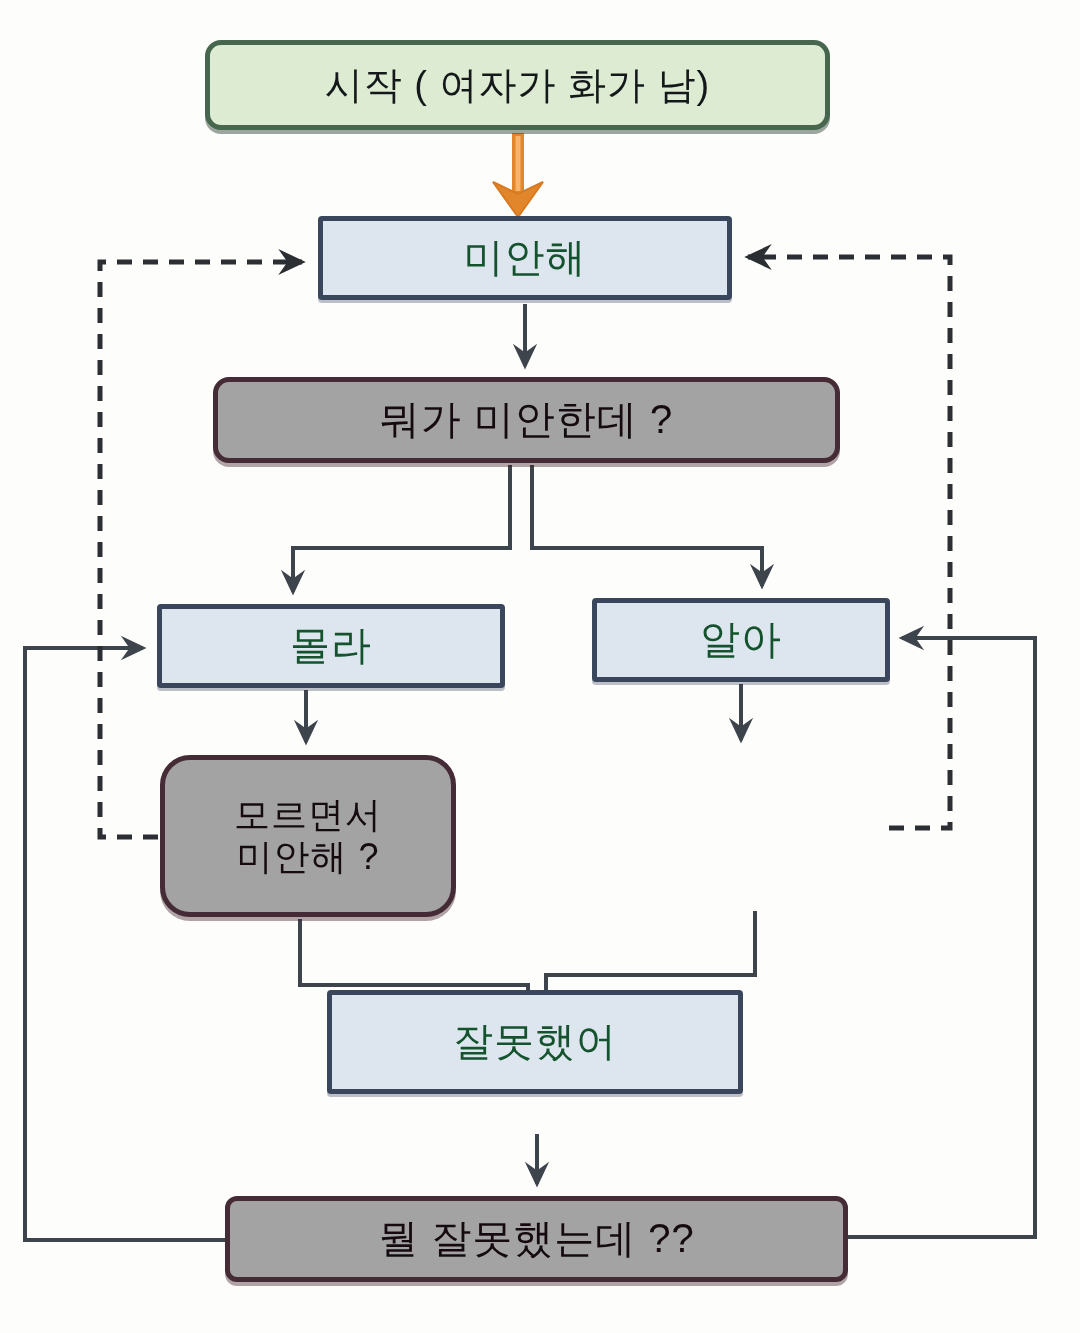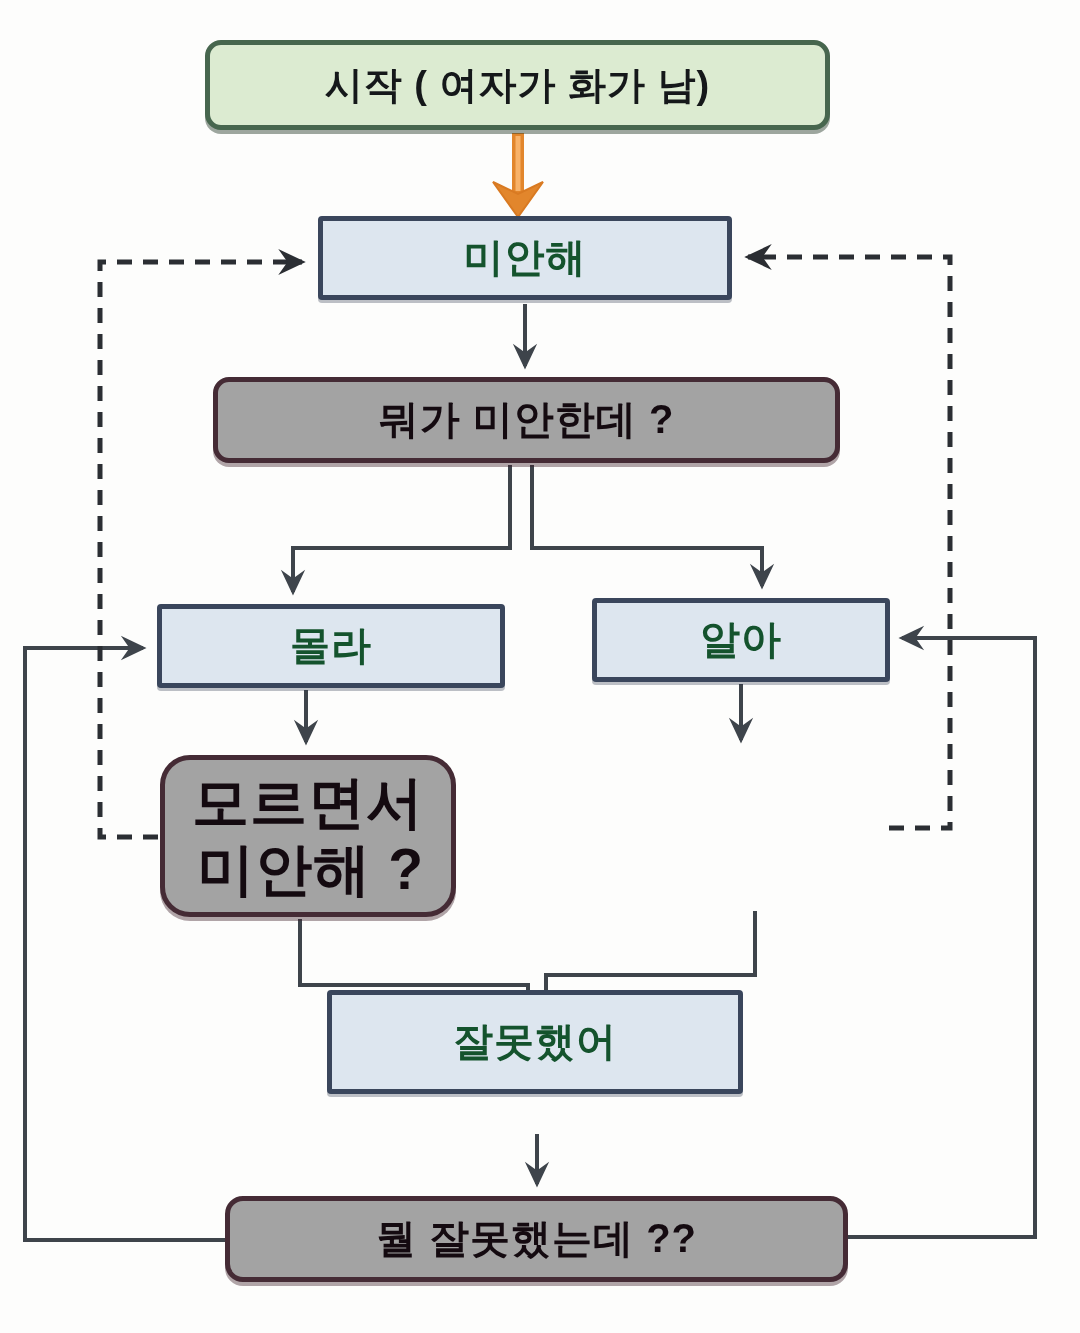--- a/index.html
+++ b/index.html
@@ -13,21 +13,21 @@
   }
   #wires { position: absolute; left: 0; top: 0; width: 1080px; height: 1333px; }
 
   .node {
     position: absolute;
     display: flex;
     align-items: center;
     justify-content: center;
     text-align: center;
     box-sizing: border-box;
-    font-weight: bold;
+    font-weight: normal;
     white-space: pre-line;
     line-height: 1.18;
     letter-spacing: 1px;
   }
   .green {
     background: #dcebd1;
     border: 5px solid #47664e;
     border-radius: 16px;
     color: #15181a;
     font-size: 38px;
@@ -42,30 +42,30 @@
     box-shadow: 0 3px 0 rgba(40,50,70,0.30);
   }
   .pink {
     background: #a3a3a3;
     border: 5px solid #452b35;
     color: #140a10;
     font-size: 40px;
     box-shadow: 0 4px 0 rgba(60,30,40,0.40);
   }
   .r16 { border-radius: 16px; }
-  .r18 { border-radius: 18px; }
+  .r18 { border-radius: 12px; }
   .r30 { border-radius: 30px; }
 
   
   #n-start            { left: 205px; top: 40px;   width: 625px; height: 90px;  }
   #n-sorry            { left: 318px; top: 216px;  width: 414px; height: 84px;  }
   #n-what-sorry       { left: 213px; top: 377px;  width: 627px; height: 86px;  }
   #n-dont-know        { left: 157px; top: 604px;  width: 348px; height: 84px; text-align: right;  }
   #n-know             { left: 592px; top: 598px;  width: 298px; height: 84px;  }
-  #n-sorry-not-knowing{ left: 160px; top: 755px;  width: 296px; height: 162px; font-size: 57px; text-align: right;}
+  #n-sorry-not-knowing{ left: 160px; top: 755px;  width: 296px; height: 162px; font-size: 36px;}
   #n-knowing-still    { left: 597px; top: 753px;  width: 290px; height: 156px; font-size: 44px;}
   #n-did-wrong        { left: 327px; top: 990px; width: 416px; height: 104px;  }
   #n-what-wrong       { left: 225px; top: 1196px; width: 623px; height: 86px;  }
 </style>
 </head>
 <body>
 
 <div id="stage">
 
   <svg id="wires" viewBox="0 0 1080 1333" xmlns="http://www.w3.org/2000/svg">

